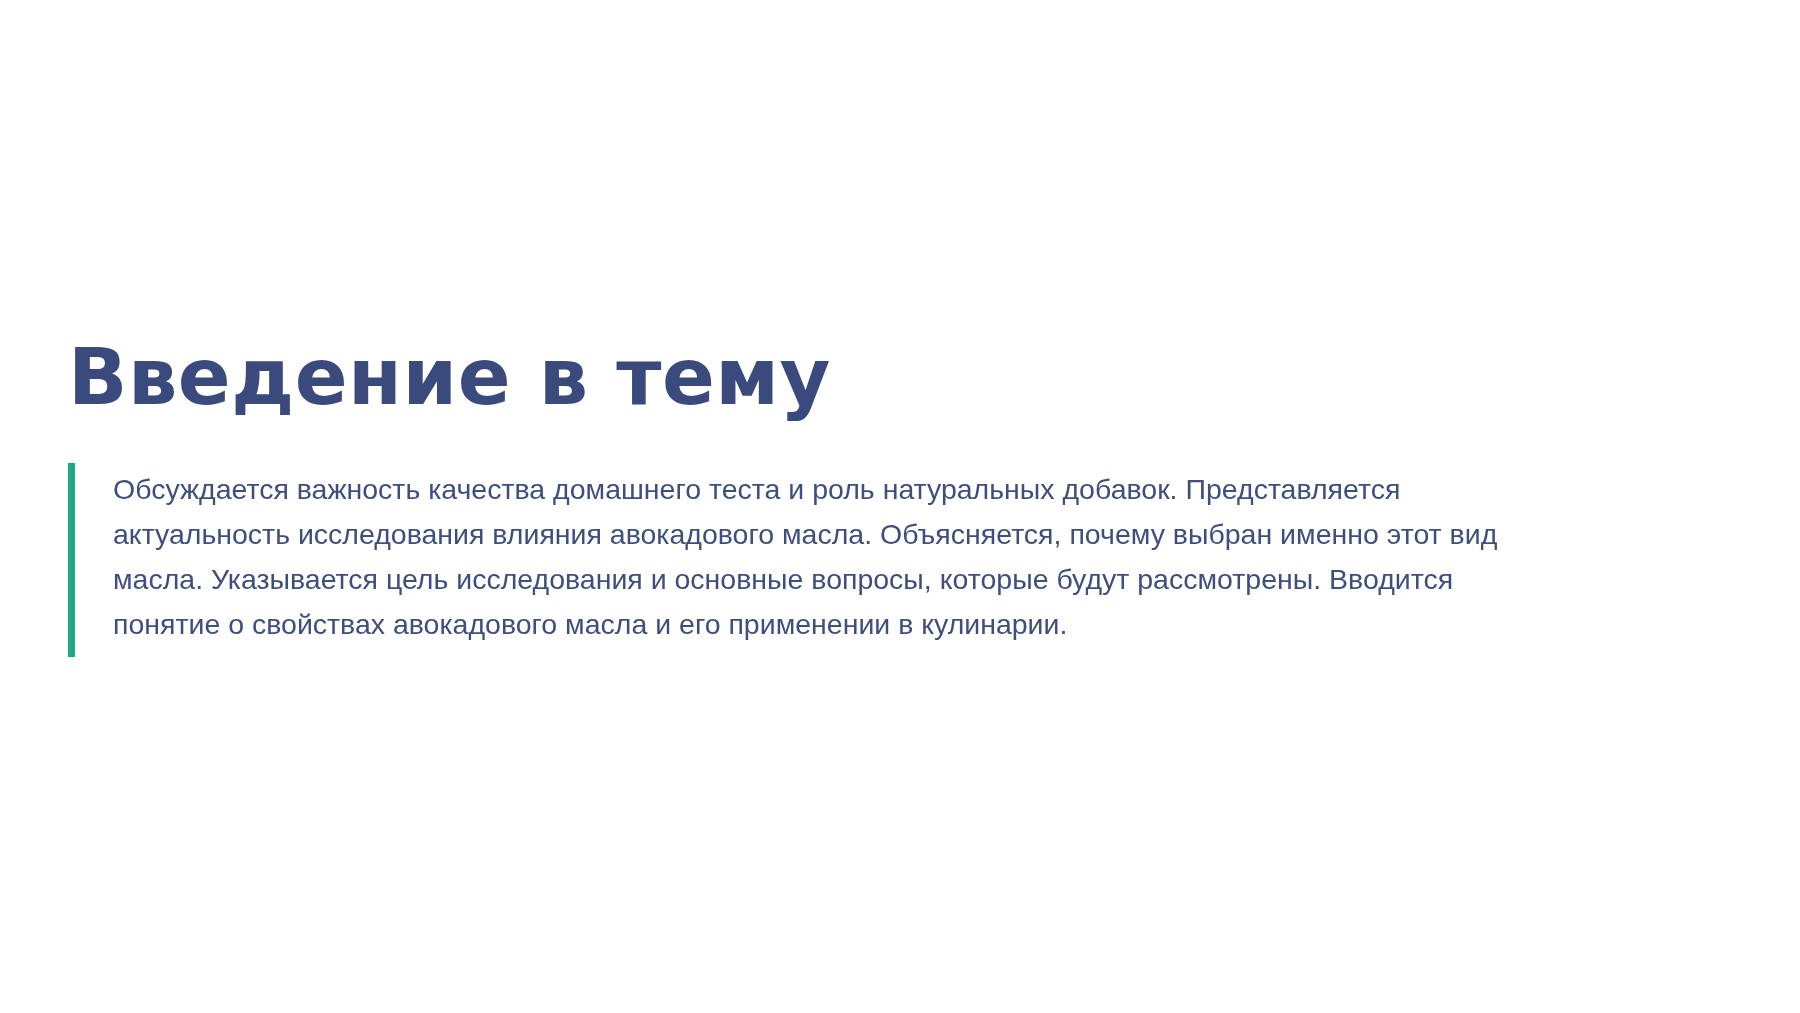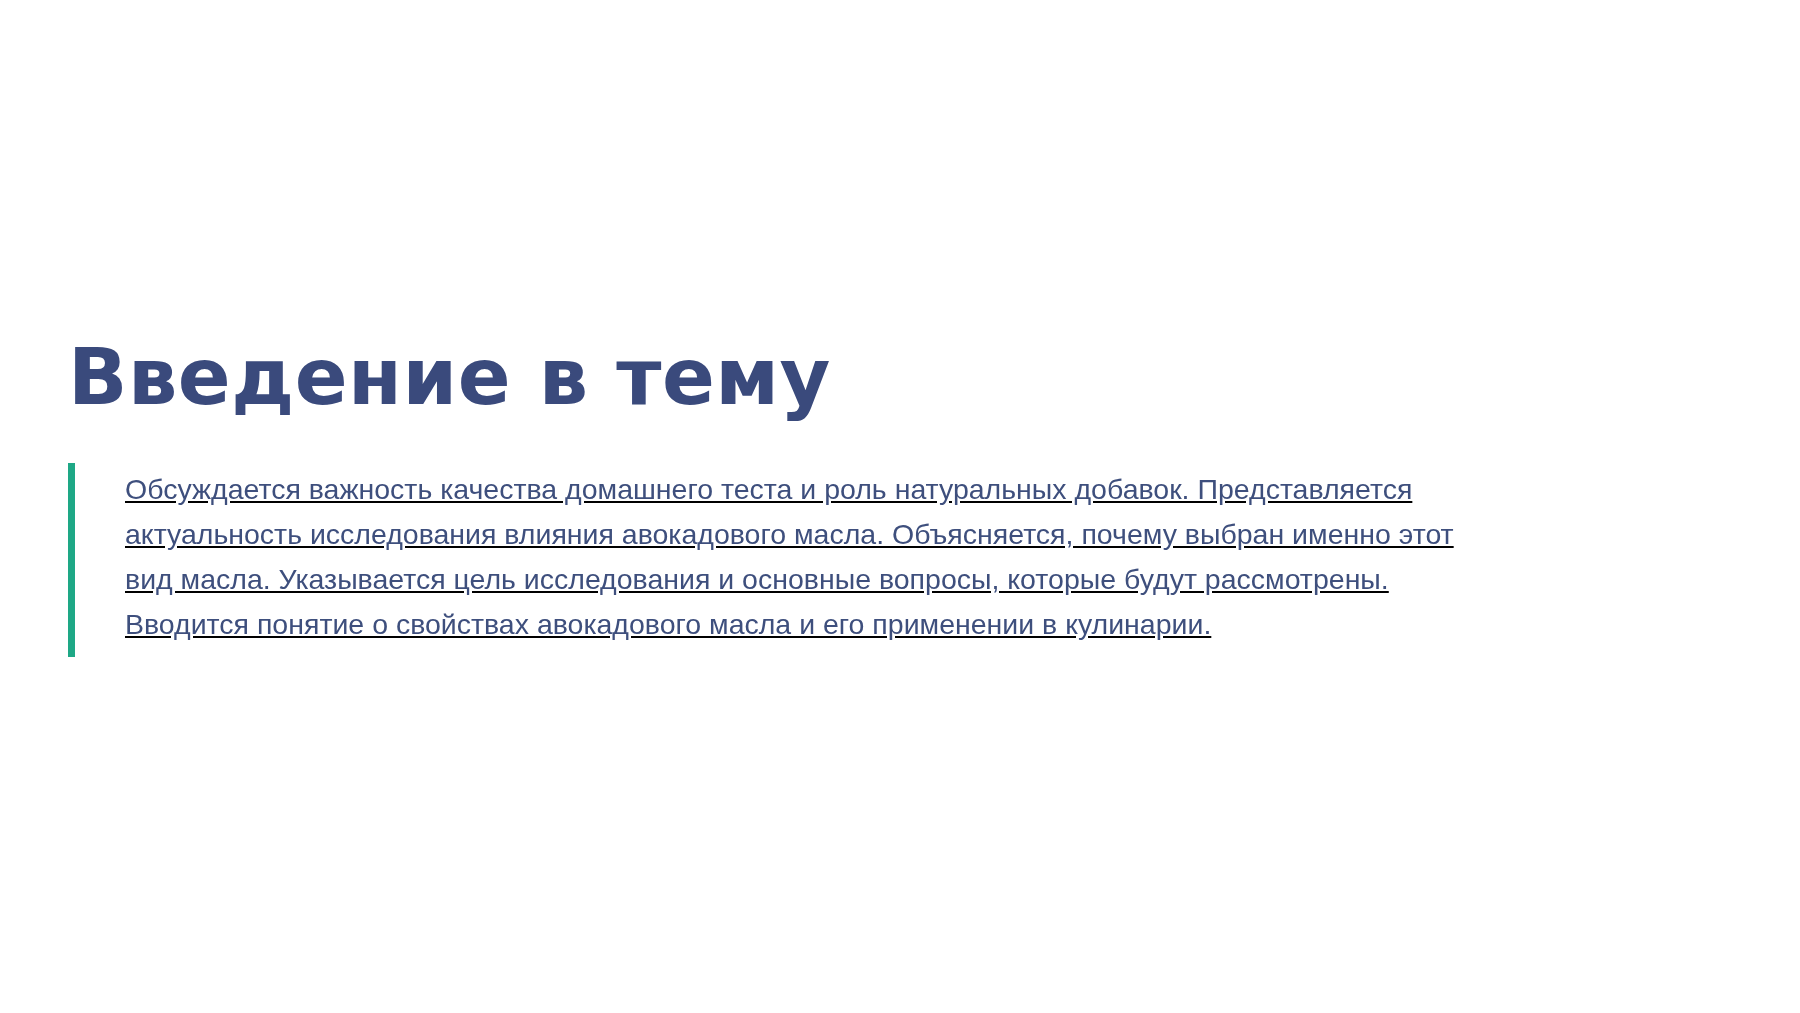--- a/index.html
+++ b/index.html
@@ -26,22 +26,21 @@
     letter-spacing: 0.5px;
     line-height: 1;
     color: var(--heading, #3a4a7c);
   }
   .summary-block {
     position: absolute;
     left: 68px;
     top: 463px;
     width: 1430px;
     border-left: 7px solid var(--accent, #1ea886);
-    padding: 4px 0 10px 50px;
-    text-decoration: underline;
+    padding: 4px 0 10px 38px;
   }
   .summary-text {
     font-family: "Liberation Sans", sans-serif;
     font-size: 28.5px;
     line-height: 45px;
     font-weight: 400;
     color: var(--body, #3e4f7d);
     max-width: 1385px;
   }
 </style>

